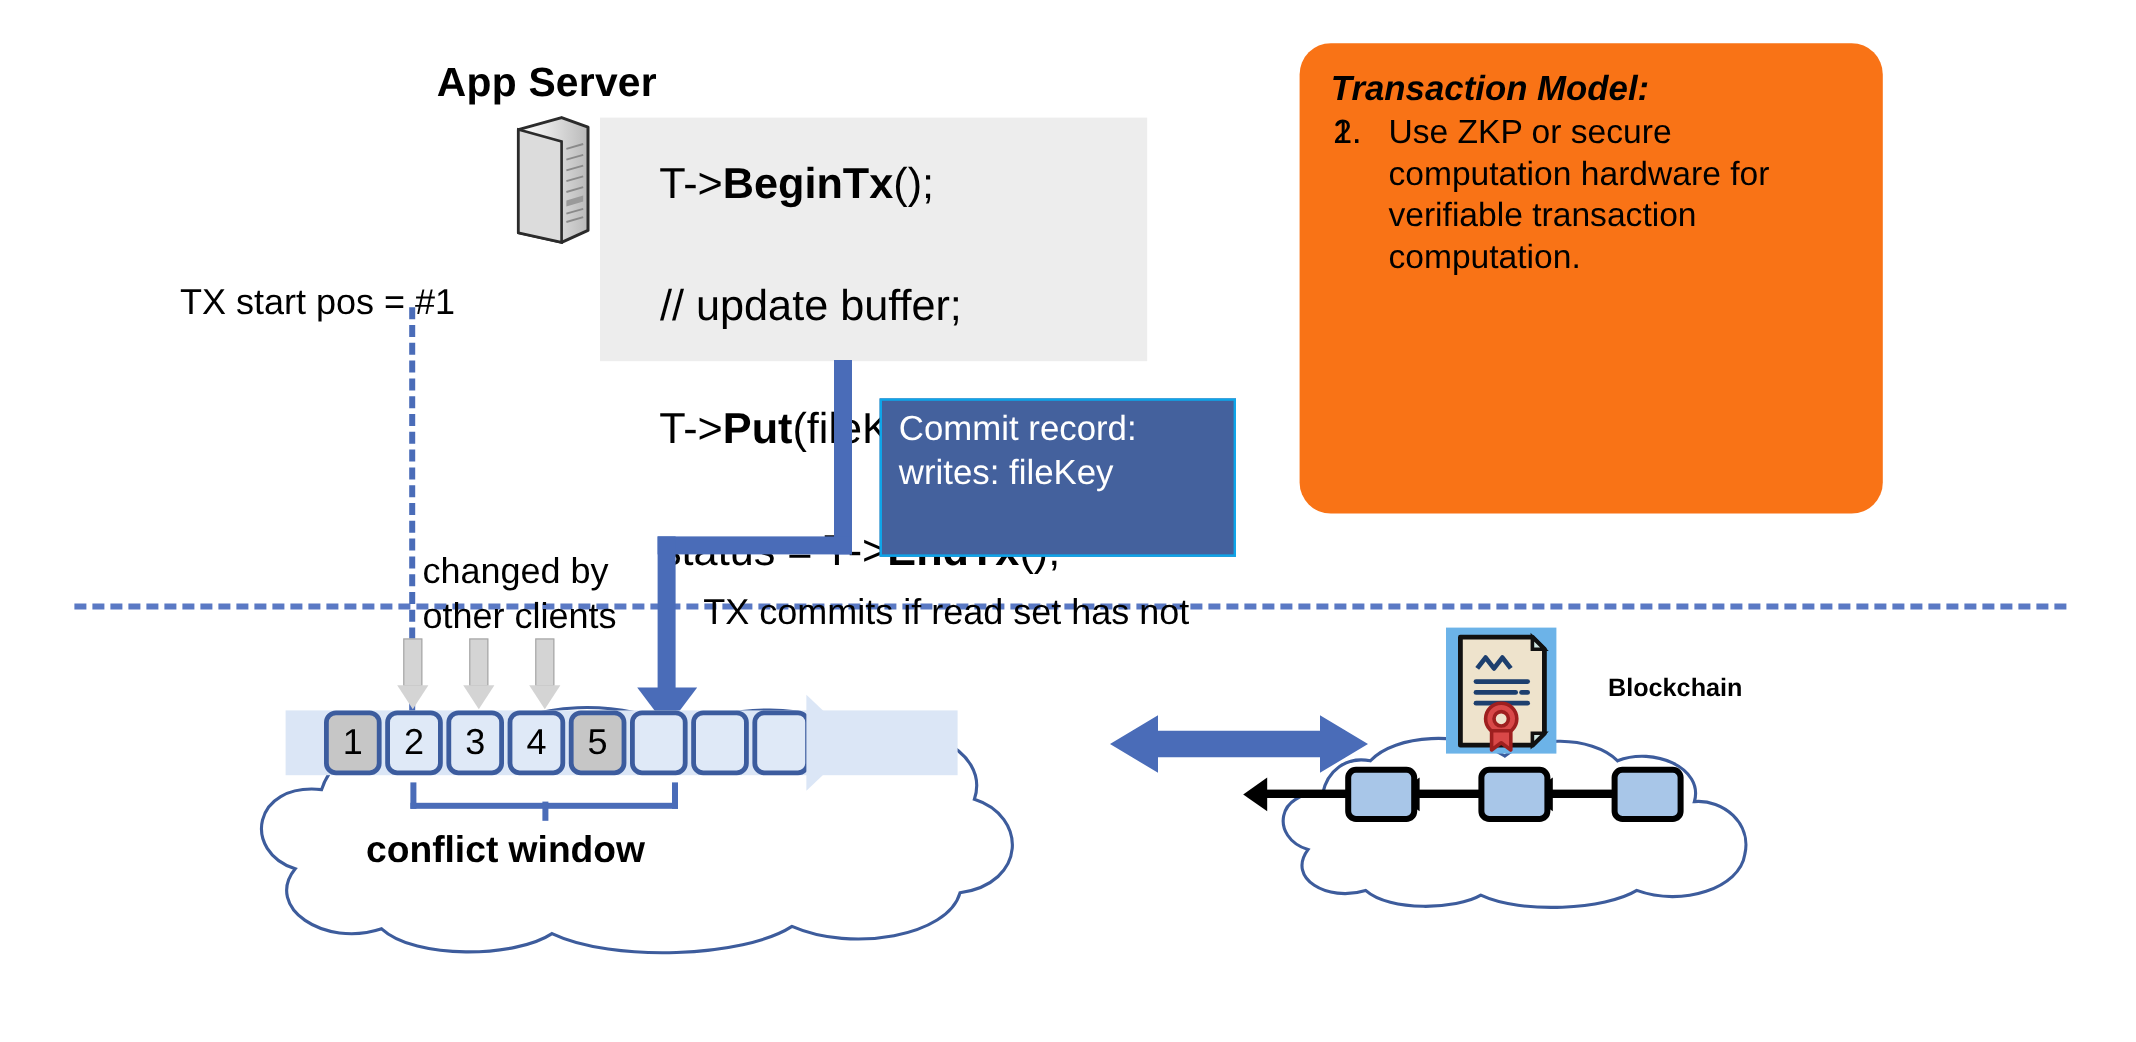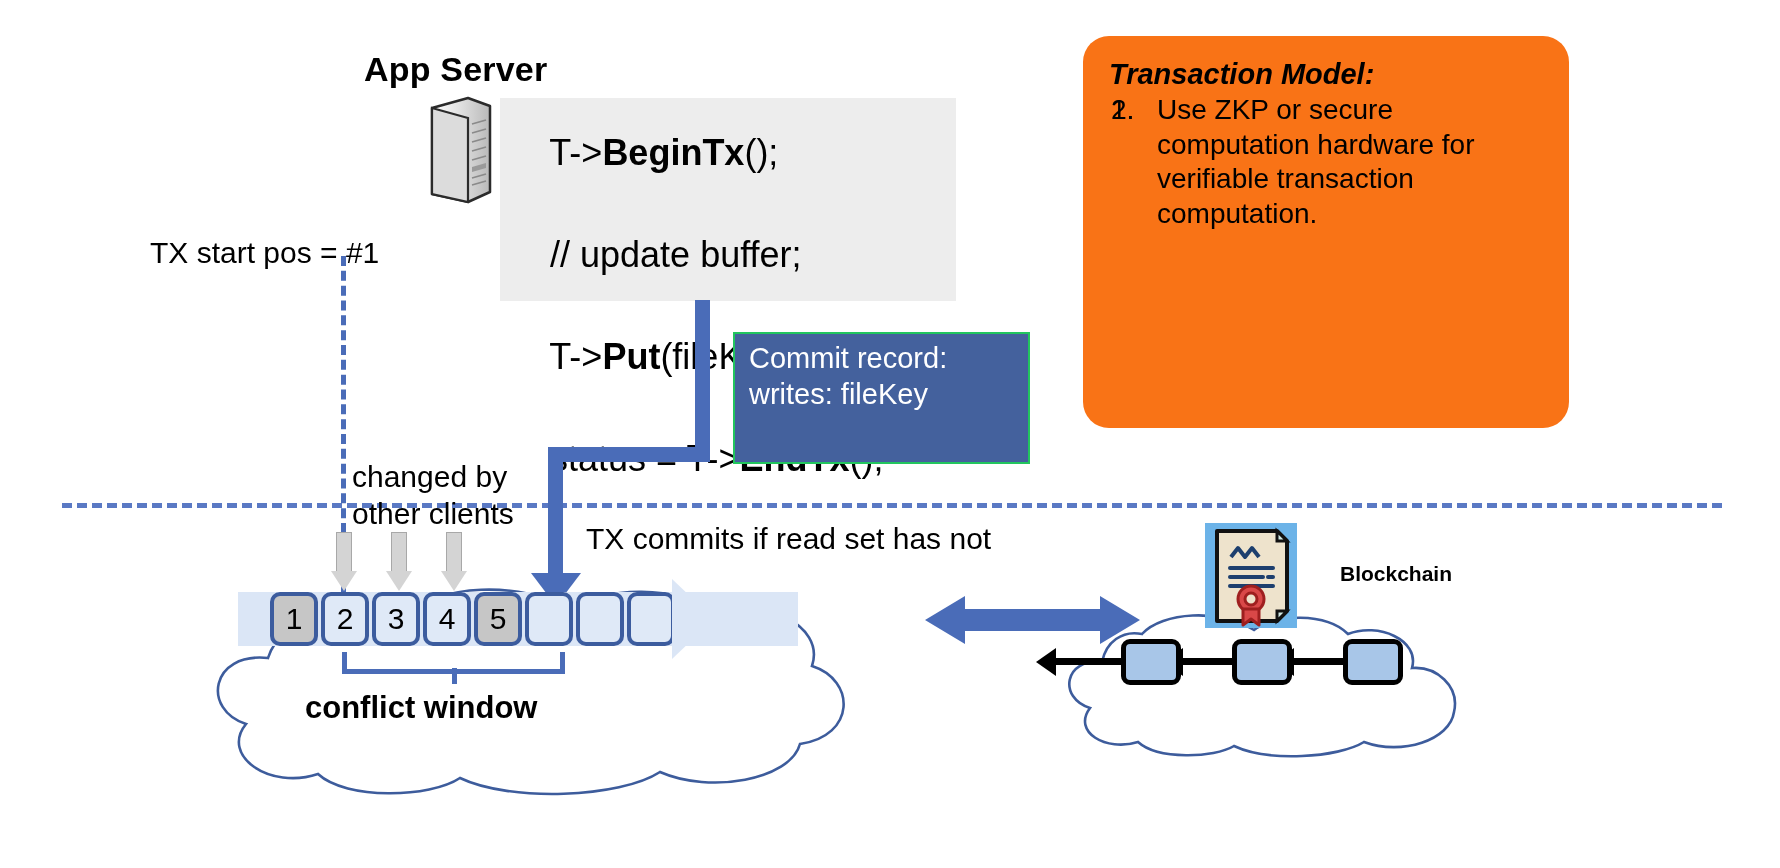--- a/index.html
+++ b/index.html
@@ -23,21 +23,21 @@
     padding:4px 0 0 10px;box-sizing:border-box;
   }
   #code-block .line{
     font-size:36px;line-height:34px;white-space:pre;color:#000000;
   }
   #code-block .line b{font-weight:bold;}
 
   
   #commit-record{
     left:733px;top:332px;width:297px;height:132px;
-    background:#44619d;border:2px solid #22c55e;
+    background:#44619d;border:2px solid #0ea5e9;
     box-sizing:border-box;padding:6px 0 0 14px;
   }
   #commit-record .crline{
     color:#ffffff;font-size:29px;line-height:36px;white-space:pre;
   }
 
   
   #transaction-model{
     left:1083px;top:36px;width:486px;height:392px;
     background:#f97316;border-radius:26px;
@@ -74,21 +74,21 @@
   #arrow-head{
     left:531px;top:573px;width:0;height:0;
     border-left:25px solid transparent;border-right:25px solid transparent;
     border-top:33px solid #4a6cb8;
   }
 
   
   #updates-label{left:352px;top:458px;font-size:30px;line-height:37px;}
 
   
-  #tx-commits-label{left:586px;top:520px;font-size:30px;line-height:38px;}
+  #tx-commits-label{left:586px;top:492px;font-size:30px;line-height:38px;}
 
   
   #log-strip{left:270px;top:592px;height:54px;display:flex;align-items:center;}
   .logbox{
     width:48px;height:54px;box-sizing:border-box;
     border:4px solid #3c5c9e;border-radius:10px;
     background:#dfe9f7;
     display:flex;align-items:center;justify-content:center;
     font-size:30px;color:#000;margin-right:3px;
   }

